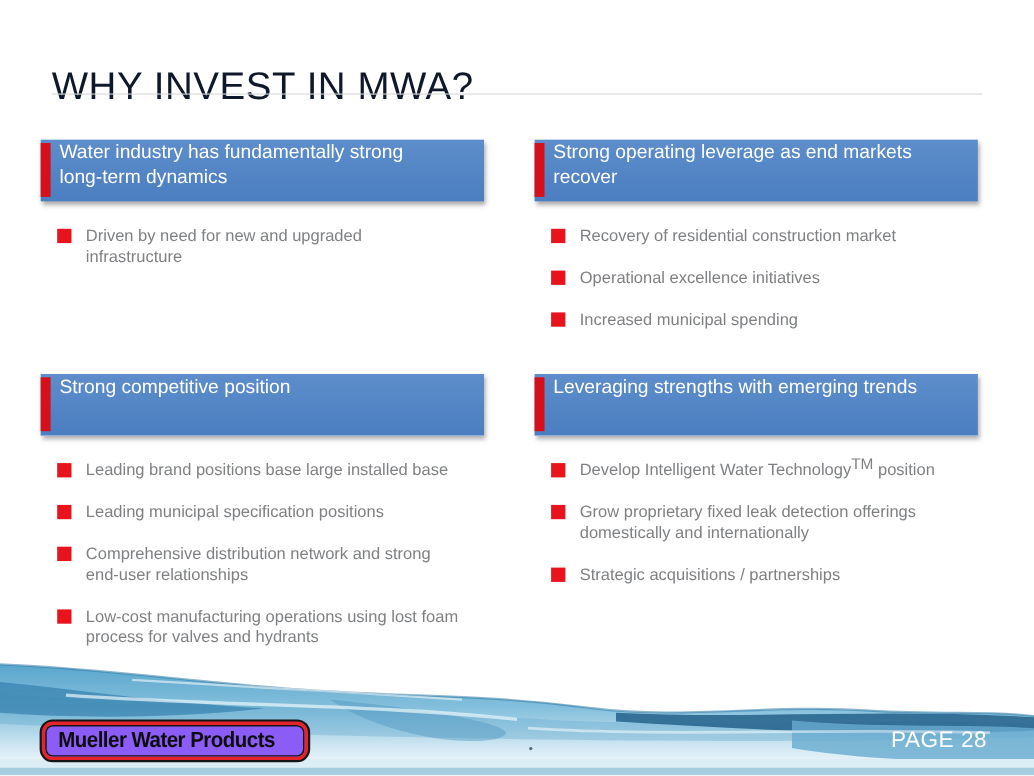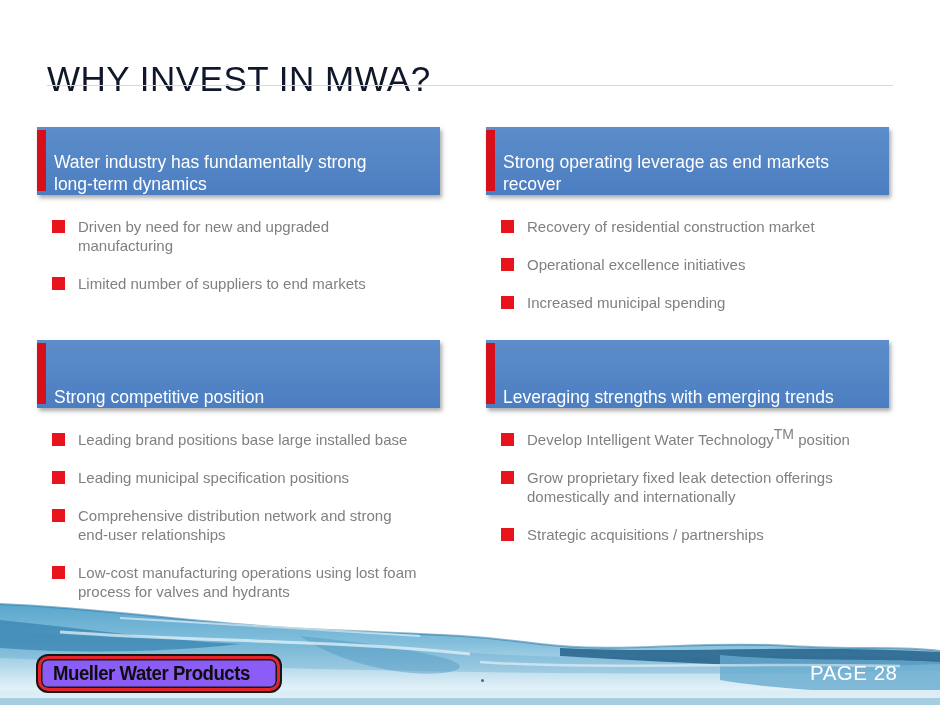--- a/index.html
+++ b/index.html
@@ -19,24 +19,24 @@
     position: absolute; left: 47px; top: 85px;
     width: 846px; height: 1px; background: #d8d8d8;
   }
   .panel { position: absolute; width: 403px; }
   .panel.p1 { left: 37px;  top: 127px; }
   .panel.p2 { left: 486px; top: 127px; }
   .panel.p3 { left: 37px;  top: 340px; }
   .panel.p4 { left: 486px; top: 340px; }
   .panel-header {
     position: relative;
-    height: 68px;
+    height: 56px;
     background: linear-gradient(#5d8dca, #4b7ec1);
     box-shadow: 2px 3px 4px rgba(90,90,90,0.5);
-    display: flex; align-items: flex-end;
+    display: flex; align-items: flex-start;
     padding-left: 17px; box-sizing: border-box;
   }
   .accent-bar {
     position: absolute; left: 0; top: 3px; bottom: 4px; width: 9px;
     background: #d6101a;
   }
   .panel-header-label {
     color: #ffffff; font-size: 17.5px; line-height: 22px;
     white-space: pre-line;
   }
@@ -95,25 +95,21 @@
 <section class="panel p1">
   <div class="panel-header">
     <div class="accent-bar"></div>
     <div class="panel-header-label">Water industry has fundamentally strong
 long-term dynamics</div>
   </div>
   <ul class="bullet-list">
     <li class="bullet-item">
       <span class="bullet-square"></span>
       <span class="bullet-text">Driven by need for new and upgraded
-manufacturing</span>
-    </li>
-    <li class="bullet-item">
-      <span class="bullet-square"></span>
-      <span class="bullet-text">Limited number of suppliers to end markets</span>
+infrastructure</span>
     </li>
   </ul>
 </section>
 
 <section class="panel p2">
   <div class="panel-header">
     <div class="accent-bar"></div>
     <div class="panel-header-label">Strong operating leverage as end markets
 recover</div>
   </div>

